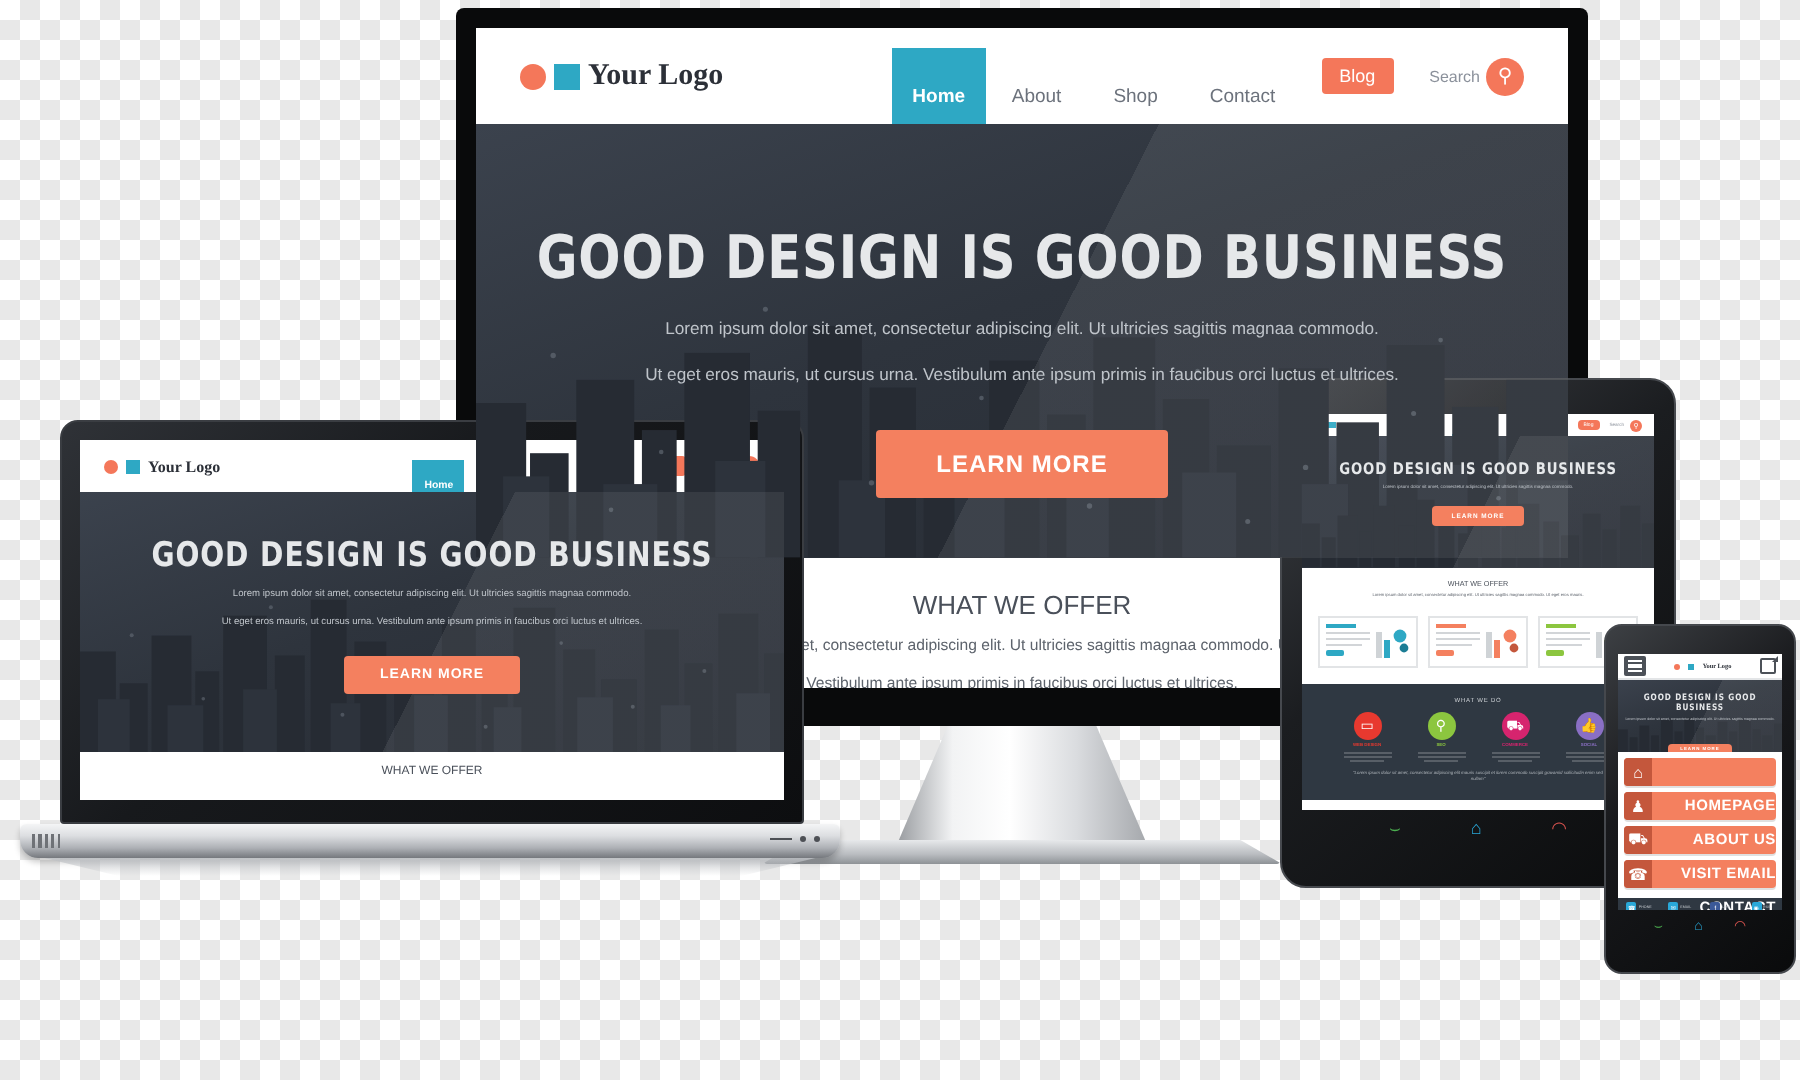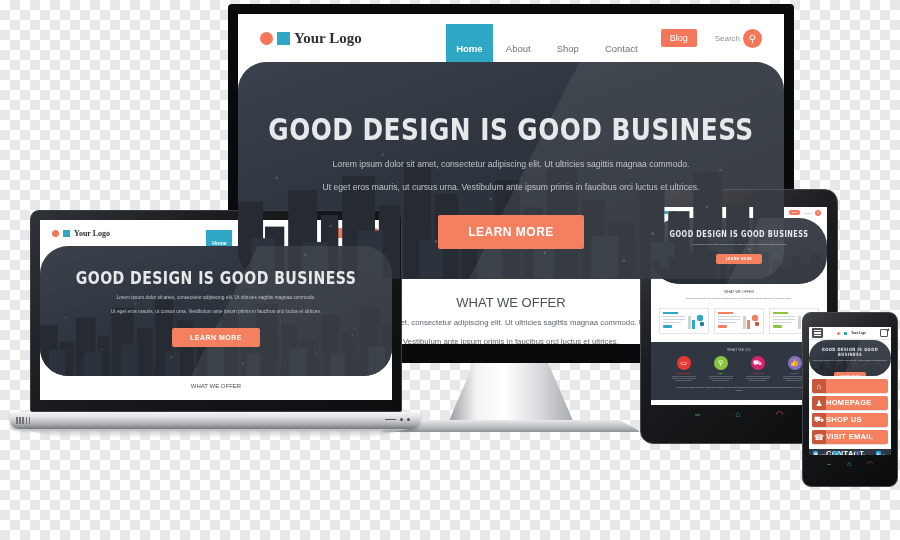--- a/index.html
+++ b/index.html
@@ -50,21 +50,20 @@
   .search-circ {
     border-radius: 50%; background: #f4775a;
     display: flex; align-items: center; justify-content: center;
     color: #fff;
   }
 
   
   .hero {
     position: relative; overflow: hidden;
     background: linear-gradient(160deg, #3b424d 0%, #2e343d 45%, #272c34 100%);
-    border-radius: 28px;
   }
   .hero .diag {
     position: absolute; inset: 0;
     background: linear-gradient(117deg, rgba(255,255,255,0) 52%, rgba(255,255,255,0.075) 52%);
     pointer-events: none; z-index: 3;
   }
   .skyline { position: absolute; left: 0; bottom: 0; width: 100%; z-index: 1; }
   .stars { position: absolute; inset: 0; z-index: 2; }
   .hero-inner {
     position: relative; z-index: 4;
@@ -268,21 +267,21 @@
     display:flex; align-items:center; background:#f4805f;
     border-radius: 2px; margin-bottom: 3px; height: 14px;
     box-shadow: 0 1px 0 rgba(0,0,0,.12);
   }
   .mrow .micon {
     width: 14px; height: 14px; background:#c4573c;
     display:flex; align-items:center; justify-content:center;
     color:#fff; font-size: 8px; border-radius:2px 0 0 2px;
   }
   .mrow .mlabel {
-    flex:1; text-align:left; color:#fff; font-weight:bold;
+    flex:1; text-align:right; color:#fff; font-weight:bold;
     font-family:"Liberation Sans Narrow","Liberation Sans",sans-serif;
     font-size: 7.5px; letter-spacing:.3px;margin-top:32px;
   }
   .social { display:flex; background:#2f3842; padding: 2px 1px; gap:1px; }
   .sitem { flex:1; display:flex; align-items:center; gap:1px; justify-content:center; }
   .sbadge { width:5px;height:5px;border-radius:1px; display:flex;align-items:center;justify-content:center;color:#fff;font-size:3px; }
   .sitem span.lbl { font-size:1.8px; color:#c6cbd0; }
   #phone .navicons { display:flex; justify-content: space-around; padding: 5px 10px 0; }
   #phone .navicons span { font-size: 7px; line-height:1; }
 </style>
@@ -696,21 +695,21 @@
           </div>
         </div>
 
         <div class="menu">
           <div class="mrow">
             <span class="micon">⌂</span>
             <span class="mlabel">HOMEPAGE</span>
           </div>
           <div class="mrow">
             <span class="micon">♟</span>
-            <span class="mlabel">SHOP US</span>
+            <span class="mlabel">ABOUT US</span>
           </div>
           <div class="mrow">
             <span class="micon">⛟</span>
             <span class="mlabel">VISIT EMAIL</span>
           </div>
           <div class="mrow">
             <span class="micon">☎</span>
             <span class="mlabel">CONTACT</span>
           </div>
         </div>

